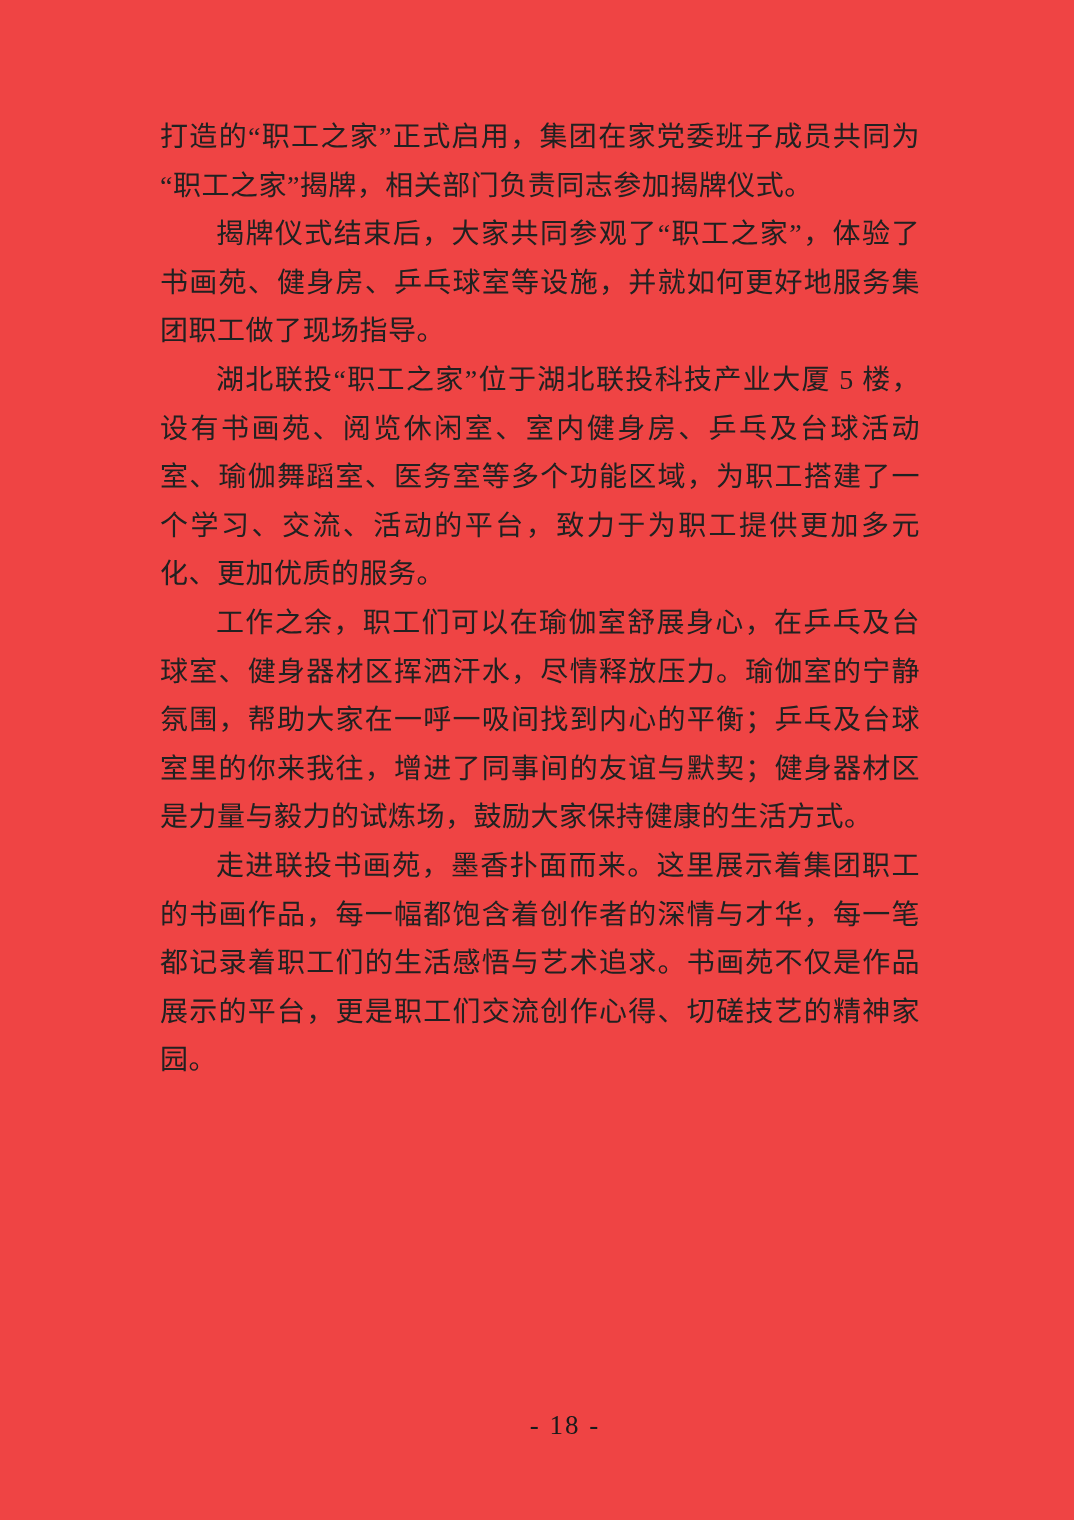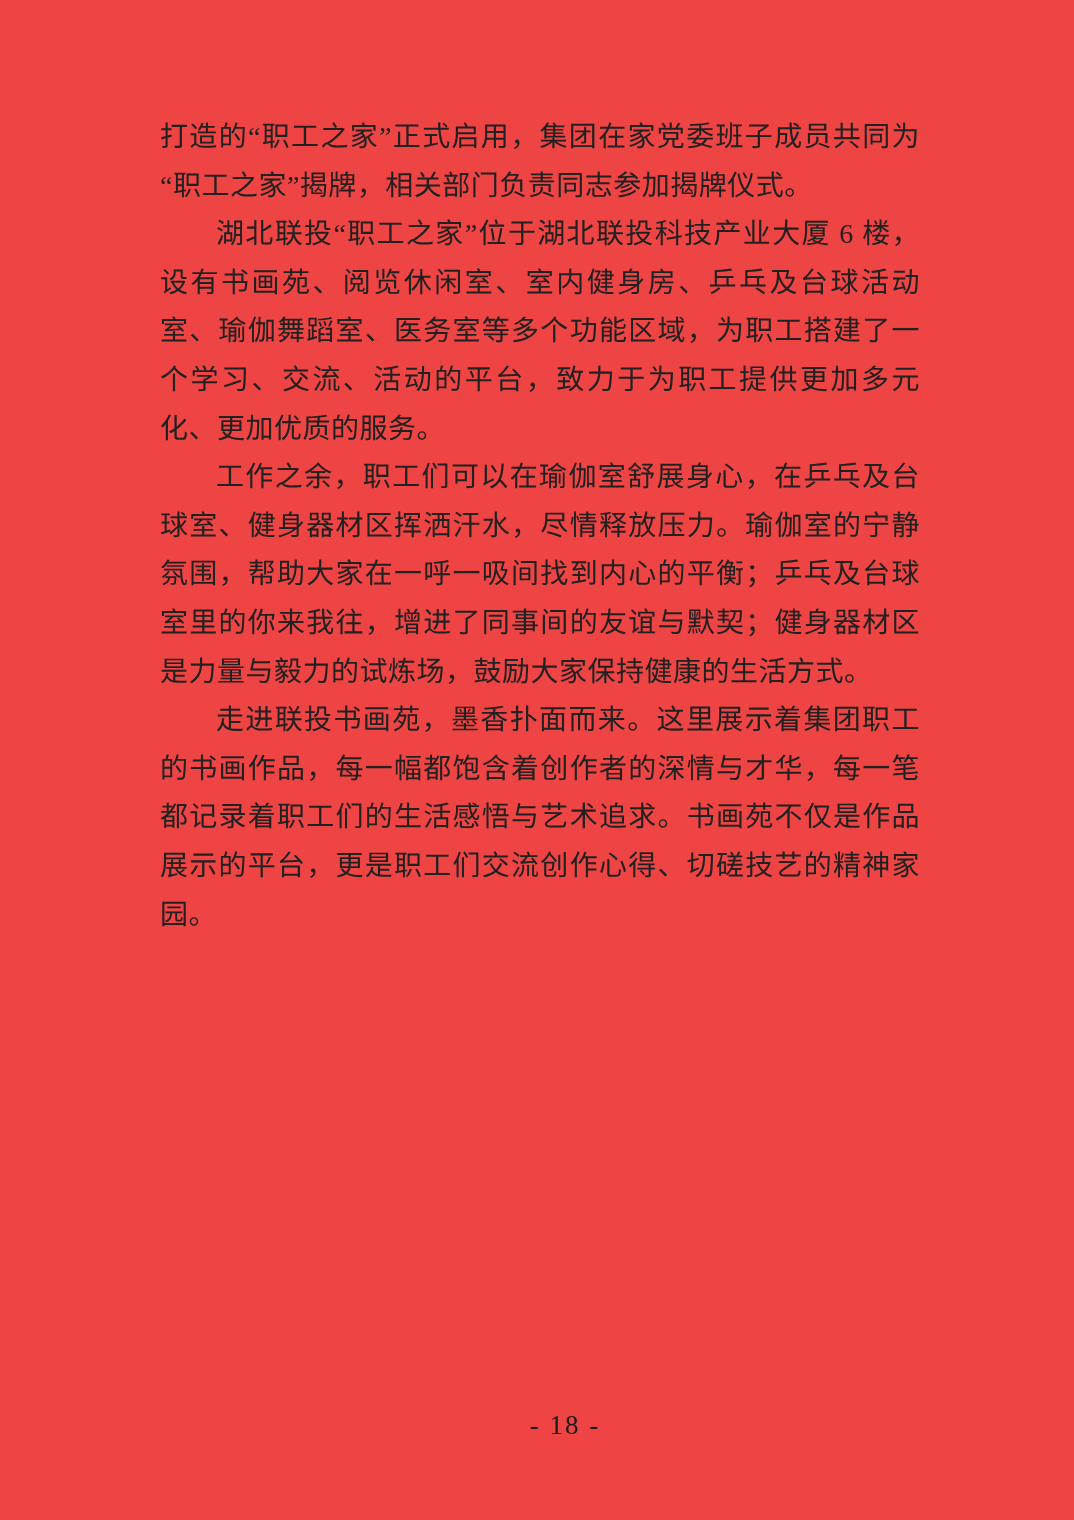--- a/index.html
+++ b/index.html
@@ -48,21 +48,22 @@
     letter-spacing: 2px;
     margin-left: 28px;
   }
 </style>
 </head>
 <body>
 
 <main class="page">
   <section class="body-text">
     <p class="no-indent">打造的“职工之家”正式启用，集团在家党委班子成员共同为“职工之家”揭牌，相关部门负责同志参加揭牌仪式。</p>
-    <p>湖北联投“职工之家”位于湖北联投科技产业大厦 6 楼，设有书画苑、阅览休闲室、室内健身房、乒乓及台球活动室、瑜伽舞蹈室、医务室等多个功能区域，为职工搭建了一个学习、交流、活动的平台，致力于为职工提供更加多元化、更加优质的服务。</p>
+    <p>揭牌仪式结束后，大家共同参观了“职工之家”，体验了书画苑、健身房、乒乓球室等设施，并就如何更好地服务集团职工做了现场指导。</p>
+    <p>湖北联投“职工之家”位于湖北联投科技产业大厦 5 楼，设有书画苑、阅览休闲室、室内健身房、乒乓及台球活动室、瑜伽舞蹈室、医务室等多个功能区域，为职工搭建了一个学习、交流、活动的平台，致力于为职工提供更加多元化、更加优质的服务。</p>
     <p>工作之余，职工们可以在瑜伽室舒展身心，在乒乓及台球室、健身器材区挥洒汗水，尽情释放压力。瑜伽室的宁静氛围，帮助大家在一呼一吸间找到内心的平衡；乒乓及台球室里的你来我往，增进了同事间的友谊与默契；健身器材区是力量与毅力的试炼场，鼓励大家保持健康的生活方式。</p>
     <p>走进联投书画苑，墨香扑面而来。这里展示着集团职工的书画作品，每一幅都饱含着创作者的深情与才华，每一笔都记录着职工们的生活感悟与艺术追求。书画苑不仅是作品展示的平台，更是职工们交流创作心得、切磋技艺的精神家园。</p>
   </section>
 
   <footer class="page-footer">
     <span>- 18 -</span>
   </footer>
 </main>
 
 </body></html>

